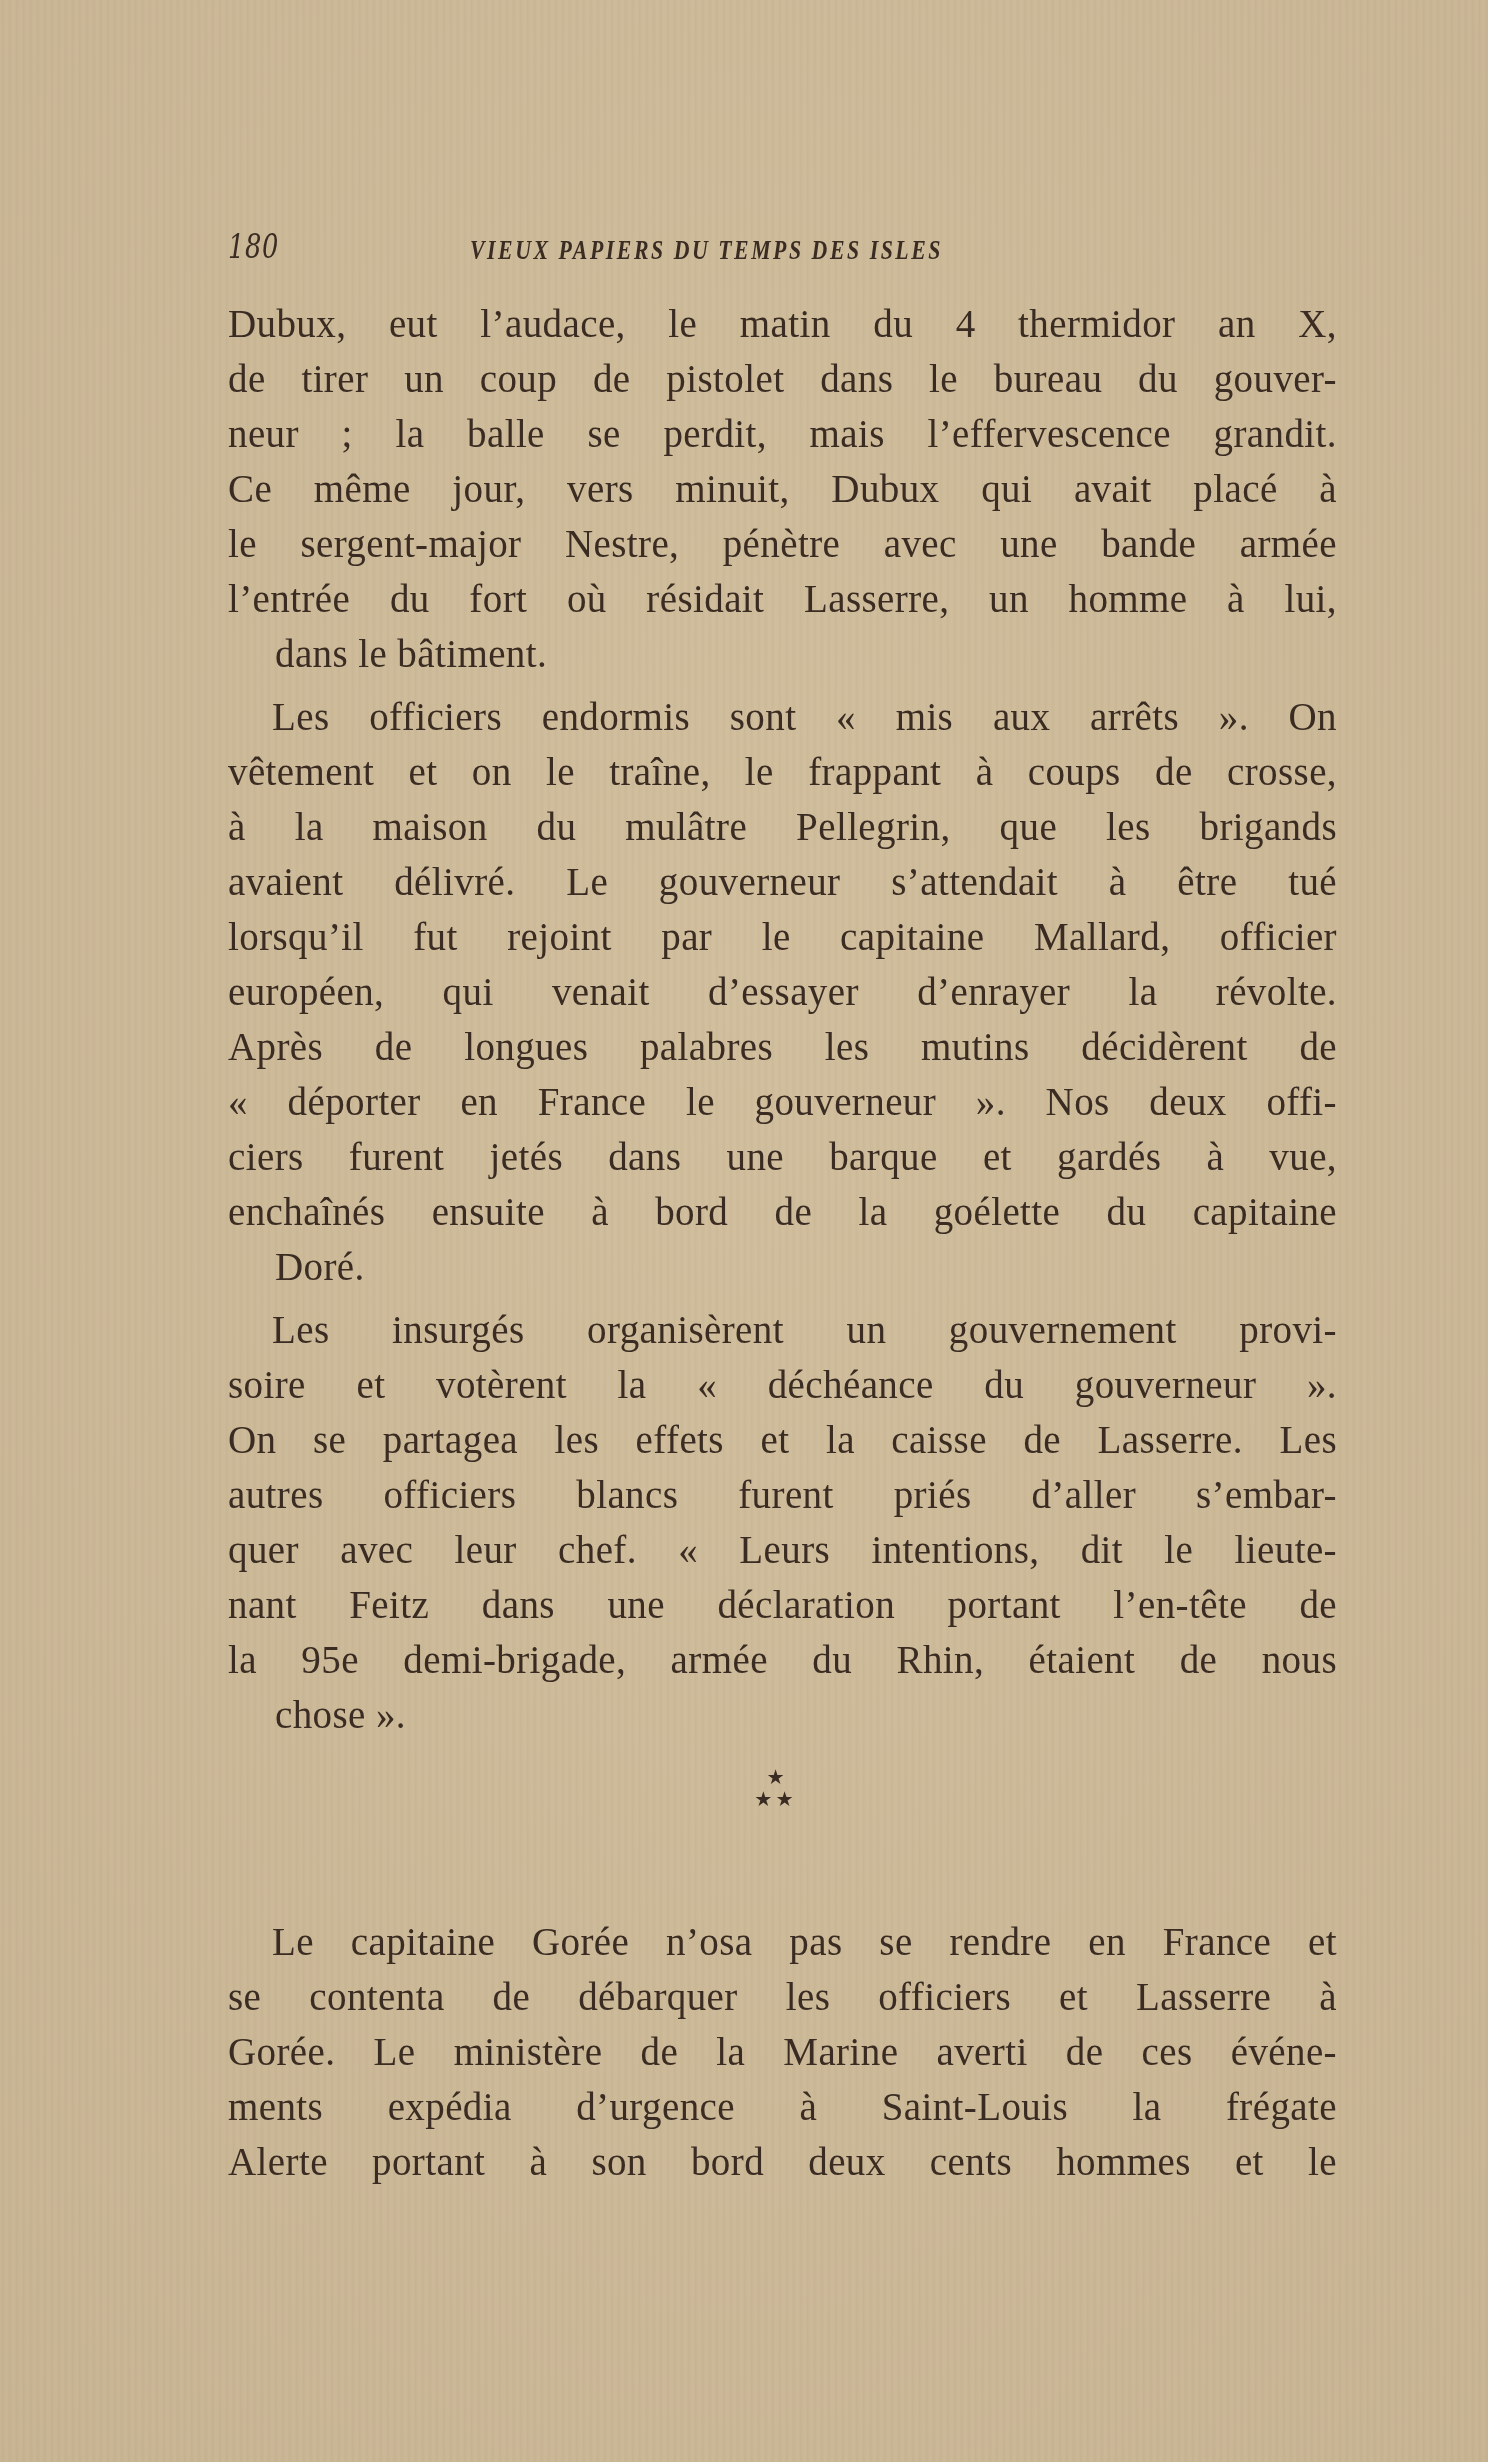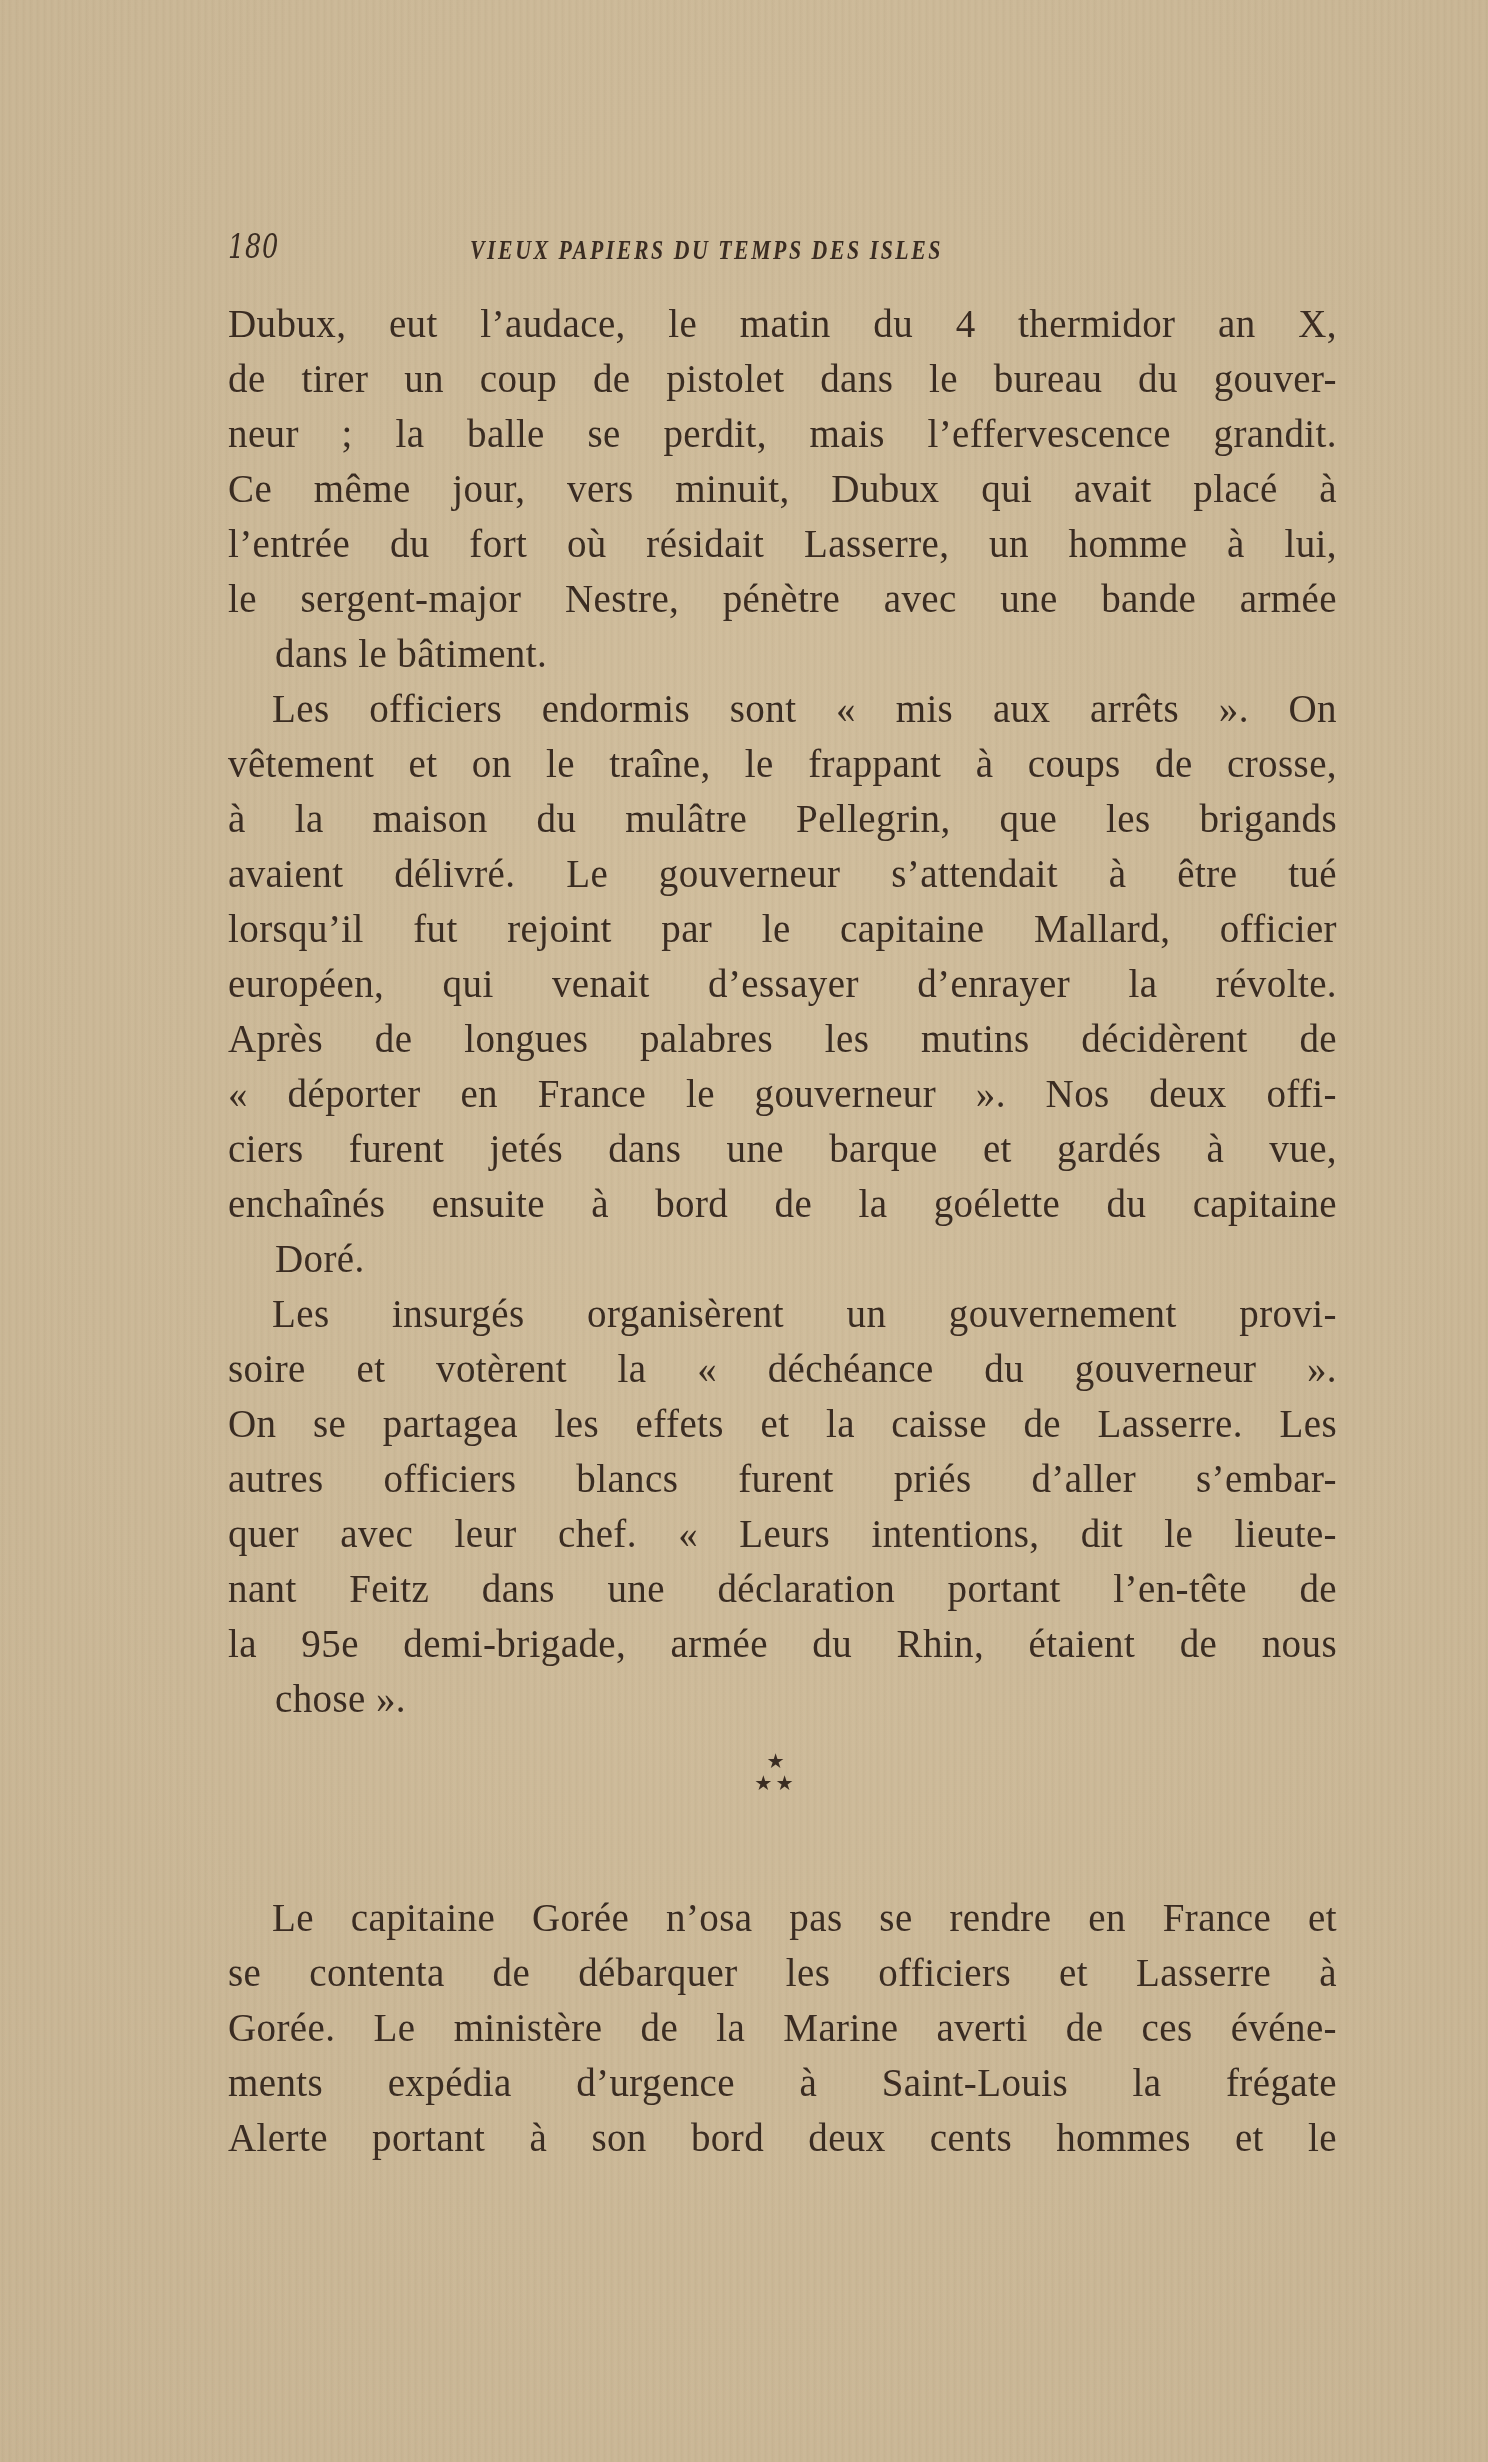--- a/index.html
+++ b/index.html
@@ -72,20 +72,21 @@
       text-align: justify;
       text-align-last: justify;
       letter-spacing: 0.4px;
     }
     .line.last {
       text-align-last: left;
       margin-left: 47px;
     }
     .line.indent {
       padding-left: 44px;
+      margin-top: 8px;
     }
     .italic {
     }
     .separator {
       display: block;
       height: 164px;
       position: relative;
     }
     .stars {
       position: absolute;
@@ -111,22 +112,22 @@
     <span class="running-title">VIEUX PAPIERS DU TEMPS DES ISLES</span>
   </div>
 
   <div class="body-text">
 
     <div>
       <span class="line">Dubux, eut l’audace, le matin du 4 thermidor an X,</span>
       <span class="line">de tirer un coup de pistolet dans le bureau du gouver-</span>
       <span class="line">neur ; la balle se perdit, mais l’effervescence grandit.</span>
       <span class="line">Ce même jour, vers minuit, Dubux qui avait placé à</span>
+      <span class="line">le sergent-major Nestre, pénètre avec une bande armée</span>
       <span class="line">l’entrée du fort où résidait Lasserre, un homme à lui,</span>
-      <span class="line">le sergent-major Nestre, pénètre avec une bande armée</span>
       <span class="line last">dans le bâtiment.</span>
     </div>
 
     <div>
       <span class="line indent">Les officiers endormis sont « mis aux arrêts ». On</span>
       <span class="line">vêtement et on le traîne, le frappant à coups de crosse,</span>
       <span class="line">à la maison du mulâtre Pellegrin, que les brigands</span>
       <span class="line">avaient délivré. Le gouverneur s’attendait à être tué</span>
       <span class="line">lorsqu’il fut rejoint par le capitaine Mallard, officier</span>
       <span class="line">européen, qui venait d’essayer d’enrayer la révolte.</span>

